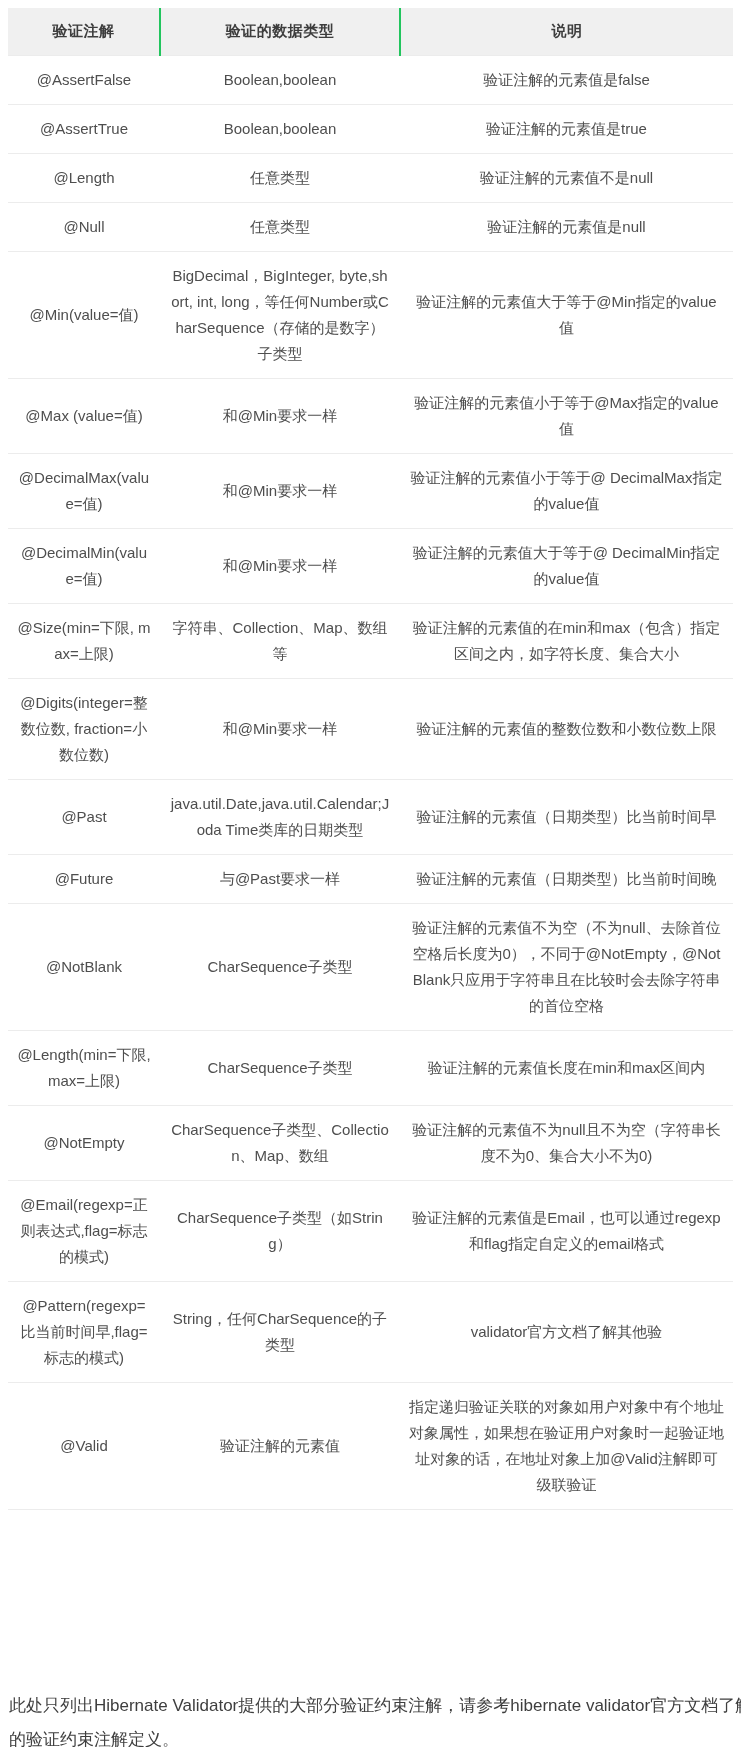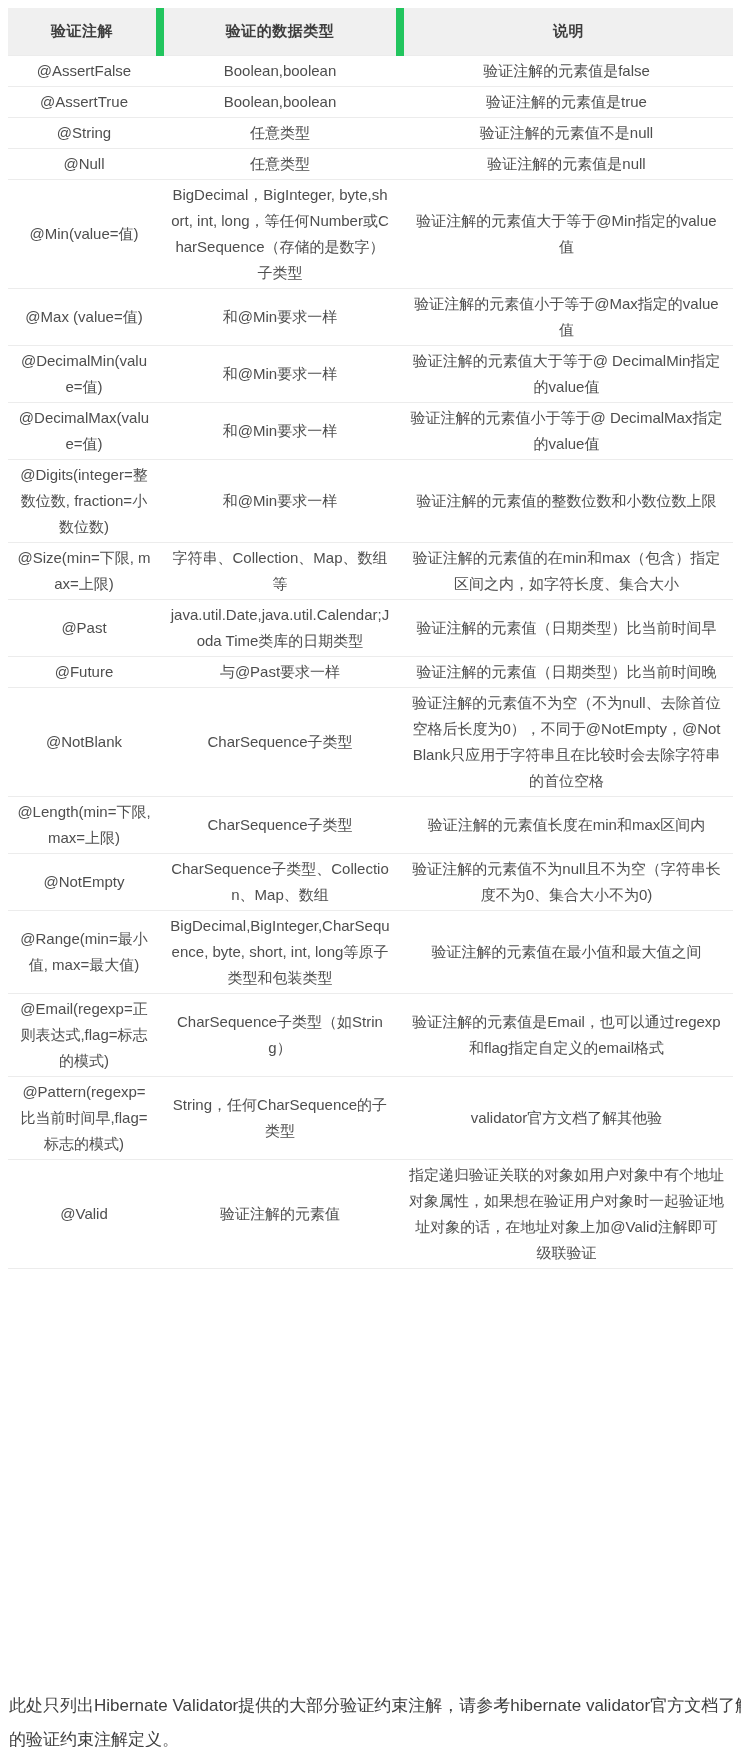--- a/index.html
+++ b/index.html
@@ -22,26 +22,26 @@
   .anno-table col.c3 { width: 333px; }
   .anno-table th {
     background: #f0f0f0;
     color: #3d3d3d;
     font-size: 15px;
     font-weight: 700;
     padding: 14px 4px;
     text-align: center;
     letter-spacing: 0.5px;
   }
-  .anno-table th + th { border-left: 8px solid #22c55e; }
+  .anno-table th + th { border-left: 2px solid #22c55e; }
   .anno-table td {
     font-size: 15px;
     color: #4e4e4e;
     line-height: 26px;
-    padding: 2px 9px;
+    padding: 11px 9px;
     text-align: center;
     vertical-align: middle;
     word-break: break-all;
     border-top: 1px solid #ececec;
   }
   .anno-table tbody tr:last-child td { border-bottom: 1px solid #ececec; }
   .footer-note {
     position: absolute;
     top: 1689px;
     left: 9px;
@@ -79,58 +79,58 @@
           <td>@AssertFalse</td>
           <td>Boolean,boolean</td>
           <td>验证注解的元素值是false</td>
         </tr>
           <tr>
           <td>@AssertTrue</td>
           <td>Boolean,boolean</td>
           <td>验证注解的元素值是true</td>
         </tr>
           <tr>
-          <td>@String</td>
+          <td>@Length</td>
           <td>任意类型</td>
           <td>验证注解的元素值不是null</td>
         </tr>
           <tr>
           <td>@Null</td>
           <td>任意类型</td>
           <td>验证注解的元素值是null</td>
         </tr>
           <tr>
           <td>@Min(value=值)</td>
           <td>BigDecimal，BigInteger, byte,short, int, long，等任何Number或CharSequence（存储的是数字）子类型</td>
           <td>验证注解的元素值大于等于@Min指定的value值</td>
         </tr>
           <tr>
           <td>@Max (value=值)</td>
           <td>和@Min要求一样</td>
           <td>验证注解的元素值小于等于@Max指定的value值</td>
         </tr>
           <tr>
+          <td>@DecimalMax(value=值)</td>
+          <td>和@Min要求一样</td>
+          <td>验证注解的元素值小于等于@ DecimalMax指定的value值</td>
+        </tr>
+          <tr>
           <td>@DecimalMin(value=值)</td>
           <td>和@Min要求一样</td>
           <td>验证注解的元素值大于等于@ DecimalMin指定的value值</td>
         </tr>
           <tr>
-          <td>@DecimalMax(value=值)</td>
-          <td>和@Min要求一样</td>
-          <td>验证注解的元素值小于等于@ DecimalMax指定的value值</td>
+          <td>@Size(min=下限, max=上限)</td>
+          <td>字符串、Collection、Map、数组等</td>
+          <td>验证注解的元素值的在min和max（包含）指定区间之内，如字符长度、集合大小</td>
         </tr>
           <tr>
           <td>@Digits(integer=整数位数, fraction=小数位数)</td>
           <td>和@Min要求一样</td>
           <td>验证注解的元素值的整数位数和小数位数上限</td>
-        </tr>
-          <tr>
-          <td>@Size(min=下限, max=上限)</td>
-          <td>字符串、Collection、Map、数组等</td>
-          <td>验证注解的元素值的在min和max（包含）指定区间之内，如字符长度、集合大小</td>
         </tr>
           <tr>
           <td>@Past</td>
           <td>java.util.Date,java.util.Calendar;Joda Time类库的日期类型</td>
           <td>验证注解的元素值（日期类型）比当前时间早</td>
         </tr>
           <tr>
           <td>@Future</td>
           <td>与@Past要求一样</td>
           <td>验证注解的元素值（日期类型）比当前时间晚</td>
@@ -142,25 +142,20 @@
         </tr>
           <tr>
           <td>@Length(min=下限, max=上限)</td>
           <td>CharSequence子类型</td>
           <td>验证注解的元素值长度在min和max区间内</td>
         </tr>
           <tr>
           <td>@NotEmpty</td>
           <td>CharSequence子类型、Collection、Map、数组</td>
           <td>验证注解的元素值不为null且不为空（字符串长度不为0、集合大小不为0)</td>
-        </tr>
-          <tr>
-          <td>@Range(min=最小值, max=最大值)</td>
-          <td>BigDecimal,BigInteger,CharSequence, byte, short, int, long等原子类型和包装类型</td>
-          <td>验证注解的元素值在最小值和最大值之间</td>
         </tr>
           <tr>
           <td>@Email(regexp=正则表达式,flag=标志的模式)</td>
           <td>CharSequence子类型（如String）</td>
           <td>验证注解的元素值是Email，也可以通过regexp和flag指定自定义的email格式</td>
         </tr>
           <tr>
           <td>@Pattern(regexp=比当前时间早,flag=标志的模式)</td>
           <td>String，任何CharSequence的子类型</td>
           <td>validator官方文档了解其他验</td>

